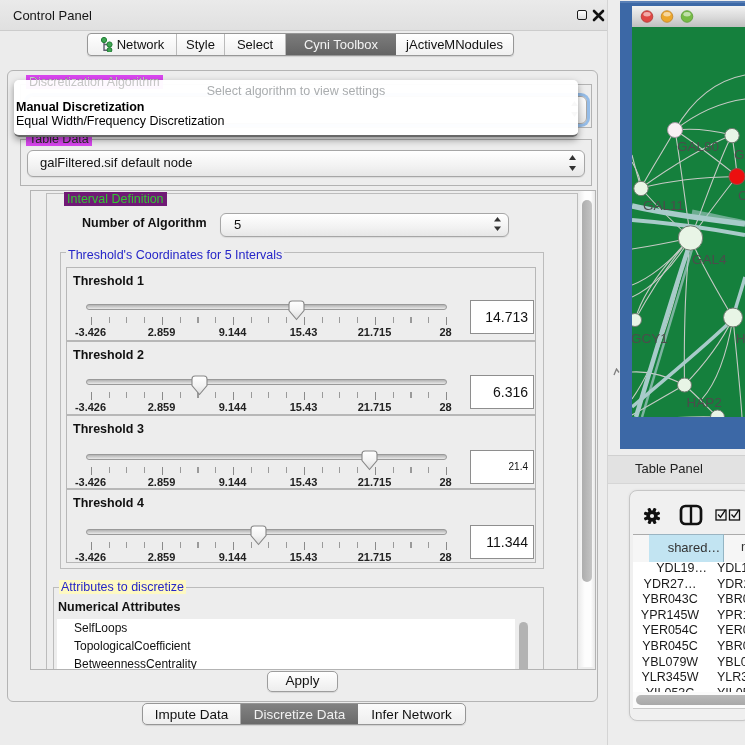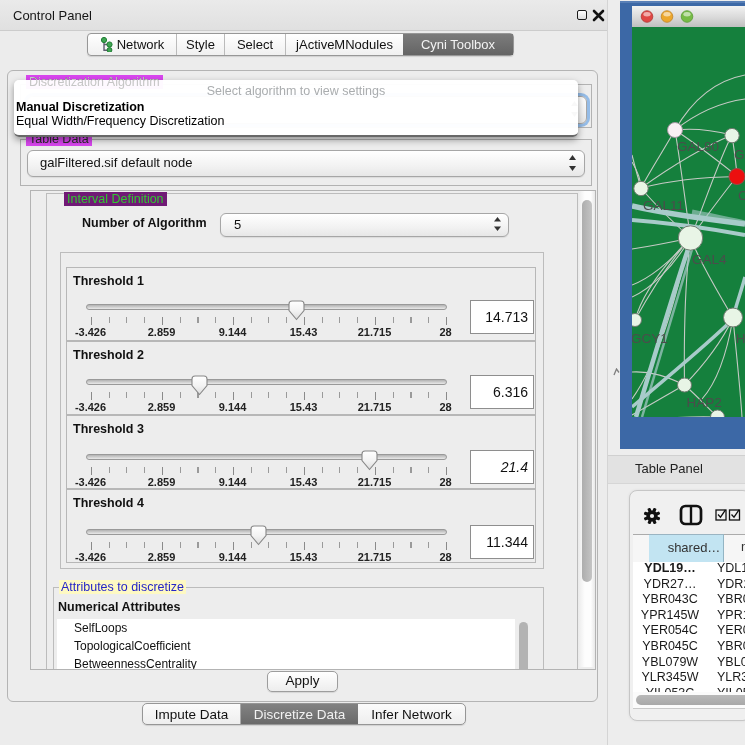--- a/index.html
+++ b/index.html
@@ -29,22 +29,22 @@
 <div class="abs" style="left:87px;top:33px;width:425px;height:21px;border:1px solid #979797;border-radius:4px;background:linear-gradient(#ffffff,#f0f0f0);box-shadow:0 1px 1px rgba(0,0,0,.12);display:flex;">
   <div style="width:88px;border-right:1px solid #bbb;display:flex;align-items:center;justify-content:center;font-size:13px;color:#111;">
     <svg width="13" height="15" viewBox="0 0 13 15" style="margin-right:4px;">
       <path d="M4,3 L4,14 M4,7.5 L8,7.5 M4,13.3 L8,13.3" stroke="#5f5f70" stroke-width="1.4" fill="none"></path>
       <circle cx="4" cy="3" r="2.6" fill="#3fa653" stroke="#1f7c33" stroke-width="1"></circle>
       <circle cx="9.5" cy="7.5" r="2.6" fill="#3fa653" stroke="#1f7c33" stroke-width="1"></circle>
       <circle cx="9.5" cy="13" r="2.4" fill="#3fa653" stroke="#1f7c33" stroke-width="1"></circle>
     </svg>Network</div>
   <div style="width:47px;border-right:1px solid #bbb;display:flex;align-items:center;justify-content:center;font-size:13px;color:#111;">Style</div>
   <div style="width:60px;border-right:1px solid #bbb;display:flex;align-items:center;justify-content:center;font-size:13px;color:#111;">Select</div>
+  <div style="width:110px;background:linear-gradient(#7c7c7c,#646464);display:flex;align-items:center;justify-content:center;font-size:13px;color:#f3f3f3;">Cyni Toolbox</div>
   <div style="flex:1;display:flex;align-items:center;justify-content:center;font-size:13px;color:#111;">jActiveMNodules</div>
-  <div style="width:110px;background:linear-gradient(#7c7c7c,#646464);display:flex;align-items:center;justify-content:center;font-size:13px;color:#f3f3f3;">Cyni Toolbox</div>
 </div>
 
 <div class="abs" style="left:7px;top:70px;width:589px;height:630px;border:1px solid #b4b4b4;border-radius:6px;background:#ededed;"></div>
 
 <div class="gborder" style="left:20px;top:84px;width:570px;height:42px;"></div>
 <div class="glabel" style="left:26px;top:75px;color:#222;">Discretization Algorithm</div>
 
 <div class="combo" style="left:27px;top:96px;width:558px;height:26px;box-shadow:0 0 0 3px rgba(96,158,227,.62);"></div>
 <svg class="abs" style="left:570px;top:100px;" width="9" height="18" viewBox="0 0 9 18">
   <path d="M4.5,1 L8,6 L1,6 Z" fill="#333"></path>
@@ -67,20 +67,21 @@
 
   <div style="position:absolute;left:51px;top:25px;font-size:12.5px;font-weight:bold;color:#111;">Number of Algorithm</div>
   <div class="combo" style="left:189px;top:22px;width:287px;height:22px;"></div>
   <div style="position:absolute;left:203px;top:26px;font-size:13px;color:#111;">5</div>
   <svg style="position:absolute;left:462px;top:25px;" width="9" height="16" viewBox="0 0 9 16">
     <path d="M4.5,1 L8,5.5 L1,5.5 Z" fill="#333"></path>
       <path d="M4.5,15 L8,10.5 L1,10.5 Z" fill="#333"></path>
   </svg>
 
   <div style="position:absolute;left:29px;top:61px;width:482px;height:315px;border:1px solid #bcbcbc;"></div>
+  <div style="position:absolute;left:35px;top:57px;background:#ededed;padding:0 2px;font-size:12.5px;color:#2525c8;">Threshold's Coordinates for 5 Intervals</div>
 
   <div class="thr" style="position:absolute;left:35px;top:75.5px;width:468px;height:72px;border:1px solid #b7b7b7;"></div>
   <div class="thr" style="position:absolute;left:35px;top:149.5px;width:468px;height:72px;border:1px solid #b7b7b7;"></div>
   <div class="thr" style="position:absolute;left:35px;top:223.5px;width:468px;height:72px;border:1px solid #b7b7b7;"></div>
   <div class="thr" style="position:absolute;left:35px;top:297.5px;width:468px;height:72px;border:1px solid #b7b7b7;"></div>
   <div style="position:absolute;left:42px;top:82.5px;font-size:12.5px;font-weight:bold;color:#111;">Threshold 1</div>
 <div style="position:absolute;left:55px;top:113px;width:359px;height:4px;border:1px solid #999;border-radius:3px;background:linear-gradient(#b2b2b2,#e9e9e9);"></div>
 <div style="position:absolute;left:59.5px;top:126px;width:357px;height:6px;background:repeating-linear-gradient(90deg,#9a9a9a 0 1px,transparent 1px 17.75px);"></div>
 <div style="position:absolute;left:59.5px;top:126px;width:357px;height:8px;background:repeating-linear-gradient(90deg,#8a8a8a 0 1px,transparent 1px 71px);"></div>
 <div style="position:absolute;left:59.5px;top:135px;transform:translateX(-50%);font-size:11px;font-weight:bold;color:#222;">-3.426</div>
@@ -134,21 +135,21 @@
 <svg style="position:absolute;left:329.5px;top:259px;" width="17" height="21" viewBox="0 0 17 21">
 <defs>
         <linearGradient id="thg2" x1="0" y1="0" x2="0" y2="1">
 <stop offset="0" stop-color="#ffffff"></stop>
           <stop offset="0.55" stop-color="#f2f2f2"></stop>
           <stop offset="1" stop-color="#dcdcdc"></stop>
         </linearGradient>
       </defs>
 <path d="M1,4 Q1,1 4,1 L13,1 Q16,1 16,4 L16,10.5 L8.5,19.5 L1,10.5 Z" fill="url(#thg2)" stroke="#878787" stroke-width="1.1"></path>
     </svg>
-<div style="position:absolute;left:439px;top:259px;width:57px;height:32px;background:#fff;border:1px solid #8e8e8e;font-size:14px;color:#111;line-height:32px;text-align:right;padding-right:5px;font-style:italic;">21.4</div>
+<div style="position:absolute;left:439px;top:259px;width:57px;height:32px;background:#fff;border:1px solid #8e8e8e;font-size:10px;color:#111;line-height:32px;text-align:right;padding-right:5px;">21.4</div>
 <div style="position:absolute;left:42px;top:304.5px;font-size:12.5px;font-weight:bold;color:#111;">Threshold 4</div>
 <div style="position:absolute;left:55px;top:338px;width:359px;height:4px;border:1px solid #999;border-radius:3px;background:linear-gradient(#b2b2b2,#e9e9e9);"></div>
 <div style="position:absolute;left:59.5px;top:351px;width:357px;height:6px;background:repeating-linear-gradient(90deg,#9a9a9a 0 1px,transparent 1px 17.75px);"></div>
 <div style="position:absolute;left:59.5px;top:351px;width:357px;height:8px;background:repeating-linear-gradient(90deg,#8a8a8a 0 1px,transparent 1px 71px);"></div>
 <div style="position:absolute;left:59.5px;top:360px;transform:translateX(-50%);font-size:11px;font-weight:bold;color:#222;">-3.426</div>
 <div style="position:absolute;left:130.5px;top:360px;transform:translateX(-50%);font-size:11px;font-weight:bold;color:#222;">2.859</div>
 <div style="position:absolute;left:201.5px;top:360px;transform:translateX(-50%);font-size:11px;font-weight:bold;color:#222;">9.144</div>
 <div style="position:absolute;left:272.5px;top:360px;transform:translateX(-50%);font-size:11px;font-weight:bold;color:#222;">15.43</div>
 <div style="position:absolute;left:343.5px;top:360px;transform:translateX(-50%);font-size:11px;font-weight:bold;color:#222;">21.715</div>
 <div style="position:absolute;left:414.5px;top:360px;transform:translateX(-50%);font-size:11px;font-weight:bold;color:#222;">28</div>
@@ -296,21 +297,21 @@
       <rect x="14.5" y="1" width="10" height="10"></rect>
       <path d="M3,5.5 L5.5,8.2 L10.5,0.8 M16.5,5.5 L19,8.2 L24,0.8"></path>
     </g>
   </svg>
 
   <div style="position:absolute;left:3px;top:43px;width:117px;height:27px;border-top:1px solid #ababab;border-bottom:1px solid #ababab;background:#f6f6f6;"></div>
   <div style="position:absolute;left:3px;top:43px;width:74px;height:27px;border-top:1px solid #9ab4c2;border-right:1px solid #93b5c4;border-bottom:1px solid #9ab4c2;background:#c2e4f2;text-align:center;text-indent:16px;font-size:13px;color:#333;line-height:26px;margin-left:16px;">shared…</div>
   <div style="position:absolute;left:111px;top:48px;font-size:13px;color:#333;">na</div>
 
   <div style="position:absolute;left:3px;top:71px;width:117px;height:130px;background:#ffffff;"></div>
-  <div style="position:absolute;left:3px;top:70.0px;width:74px;height:15.6px;text-align:center;font-size:12.5px;color:#1a1a1a;line-height:15.6px;overflow:hidden;font-weight:bold;">YDL19…</div>
+  <div style="position:absolute;left:3px;top:70.0px;width:74px;height:15.6px;text-align:right;font-size:12.5px;color:#1a1a1a;line-height:15.6px;overflow:hidden;">YDL19…</div>
 <div style="position:absolute;left:87px;top:70.0px;height:15.6px;font-size:12.5px;color:#1a1a1a;line-height:15.6px;white-space:nowrap;">YDL194W</div>
 <div style="position:absolute;left:3px;top:85.6px;width:74px;height:15.6px;text-align:center;font-size:12.5px;color:#1a1a1a;line-height:15.6px;overflow:hidden;">YDR27…</div>
 <div style="position:absolute;left:87px;top:85.6px;height:15.6px;font-size:12.5px;color:#1a1a1a;line-height:15.6px;white-space:nowrap;">YDR277C</div>
 <div style="position:absolute;left:3px;top:101.2px;width:74px;height:15.6px;text-align:center;font-size:12.5px;color:#1a1a1a;line-height:15.6px;overflow:hidden;">YBR043C</div>
 <div style="position:absolute;left:87px;top:101.2px;height:15.6px;font-size:12.5px;color:#1a1a1a;line-height:15.6px;white-space:nowrap;">YBR043C</div>
 <div style="position:absolute;left:3px;top:116.8px;width:74px;height:15.6px;text-align:center;font-size:12.5px;color:#1a1a1a;line-height:15.6px;overflow:hidden;">YPR145W</div>
 <div style="position:absolute;left:87px;top:116.8px;height:15.6px;font-size:12.5px;color:#1a1a1a;line-height:15.6px;white-space:nowrap;">YPR145W</div>
 <div style="position:absolute;left:3px;top:132.4px;width:74px;height:15.6px;text-align:center;font-size:12.5px;color:#1a1a1a;line-height:15.6px;overflow:hidden;">YER054C</div>
 <div style="position:absolute;left:87px;top:132.4px;height:15.6px;font-size:12.5px;color:#1a1a1a;line-height:15.6px;white-space:nowrap;">YER054C</div>
 <div style="position:absolute;left:3px;top:148.0px;width:74px;height:15.6px;text-align:center;font-size:12.5px;color:#1a1a1a;line-height:15.6px;overflow:hidden;">YBR045C</div>

